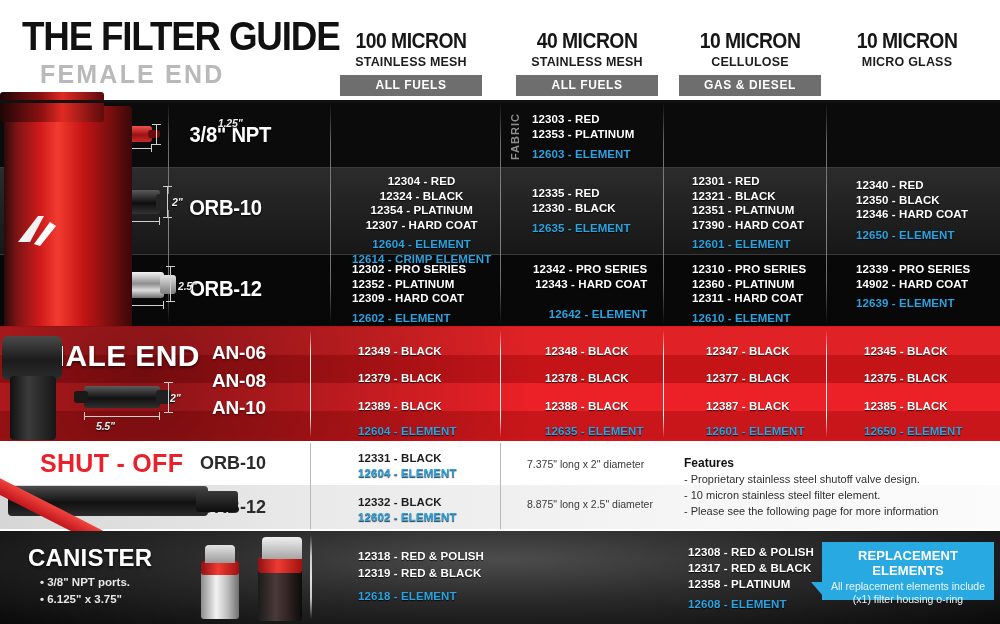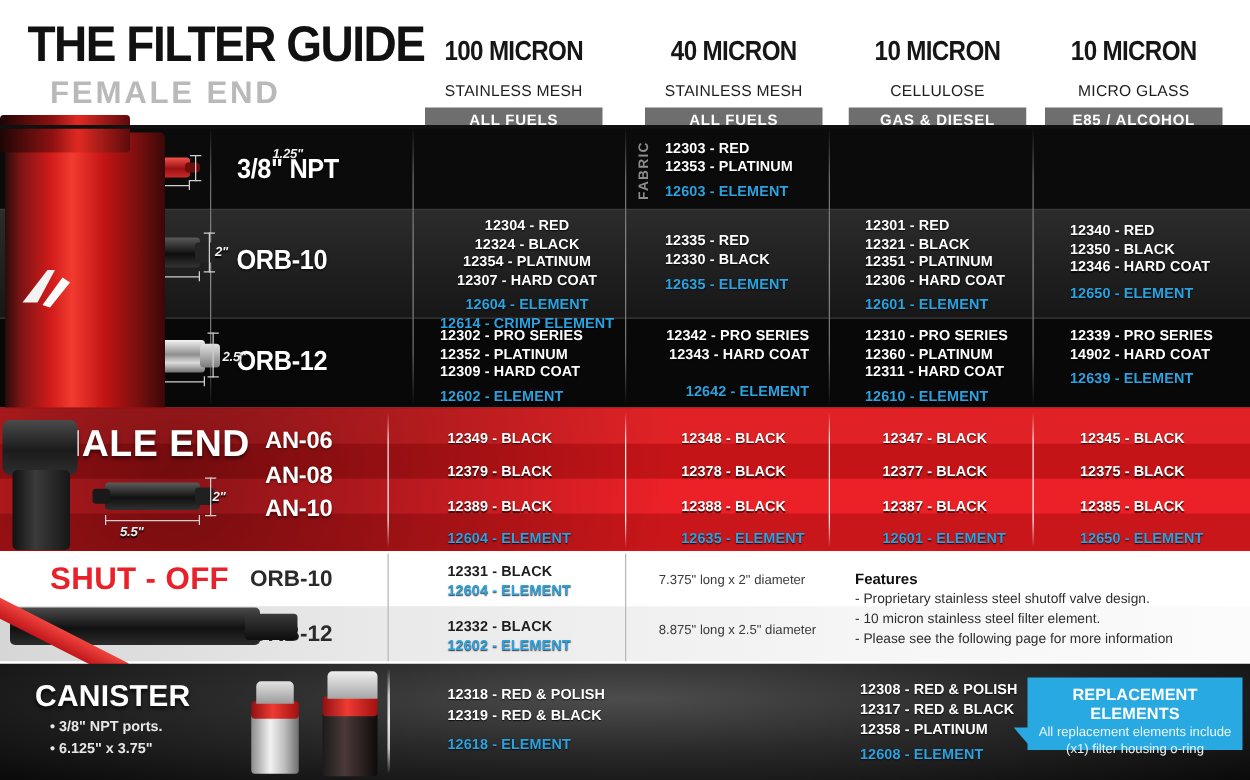--- a/index.html
+++ b/index.html
@@ -18,21 +18,21 @@
 
   
   .hdr-title { left:22px; top:14px; font-size:40px; font-weight:bold; letter-spacing:-1.3px;
                color:#111; font-family:"Liberation Sans Narrow","Liberation Sans",sans-serif;
                transform:scaleX(.92); transform-origin:left top; }
   .hdr-sub   { left:40px; top:60px; font-size:25px; font-weight:bold; letter-spacing:2.2px; color:#b9b9b9; }
 
   .colhead { position:absolute; top:28px; width:170px; text-align:center; }
   .colhead .big  { font-size:22px; font-weight:bold; color:#161616; letter-spacing:-.6px;
                    font-family:"Liberation Sans Narrow","Liberation Sans",sans-serif; transform:scaleX(.88); }
-  .colhead .sub  { font-size:12.5px; font-weight:normal; color:#1d1d1d; letter-spacing:.2px; margin-top:12px; }
+  .colhead .sub  { font-size:12.5px; font-weight:bold; color:#1d1d1d; letter-spacing:.2px; margin-top:1px; }
   .colhead .tag  { margin:6px auto 0; background:#6e6e6e; color:#fff; font-size:12px; font-weight:bold;
                    letter-spacing:.6px; padding:3px 0 4px; width:142px; }
 
   
   #female { left:0; top:100px; width:1000px; height:226px;
             background:linear-gradient(180deg,#111 0%,#111 1px,#1a1a1a 2px,#141414 100%); }
   .frow { position:absolute; left:0; width:1000px; }
   .frow.r1 { top:0;   height:68px; background:#0b0b0b; }
   .frow.r2 { top:68px;height:87px; background:linear-gradient(180deg,#2c2c2c 0%,#212121 48%,#171717 100%); }
   .frow.r3 { top:155px;height:71px;background:#080808; }
@@ -147,21 +147,20 @@
     <div class="tag">ALL FUELS</div>
   </div>
   <div class="colhead" style="left:665px;">
     <div class="big">10 MICRON</div>
     <div class="sub">CELLULOSE</div>
     <div class="tag">GAS &amp; DIESEL</div>
   </div>
   <div class="colhead" style="left:822px;">
     <div class="big">10 MICRON</div>
     <div class="sub">MICRO GLASS</div>
-    <div class="tag">E85 / ALCOHOL</div>
   </div>
 
   <div class="abs" id="female">
     <div class="frow r1"></div>
     <div class="frow r2"></div>
     <div class="frow r3"></div>
     <div class="frow-sep" style="top:67px;"></div>
     <div class="frow-sep" style="top:154px;"></div>
 
     <div class="vdiv" style="left:168px; top:2px; height:222px;"></div>
@@ -237,21 +236,21 @@
     </div>
     <div class="colcell" style="left:532px; top:86px;">
       <div class="pn">12335 - RED</div>
       <div class="pn">12330 - BLACK</div>
       <div class="pn el" style="margin-top:6px;">12635 - ELEMENT</div>
     </div>
     <div class="colcell" style="left:692px; top:74px;">
       <div class="pn">12301 - RED</div>
       <div class="pn">12321 - BLACK</div>
       <div class="pn">12351 - PLATINUM</div>
-      <div class="pn">12306 - HARD COAT</div>
+      <div class="pn">17390 - HARD COAT</div>
       <div class="pn el" style="margin-top:5px;">12601 - ELEMENT</div>
     </div>
     <div class="colcell" style="left:856px; top:78px;">
       <div class="pn">12340 - RED</div>
       <div class="pn">12350 - BLACK</div>
       <div class="pn">12346 - HARD COAT</div>
       <div class="pn el" style="margin-top:6px;">12650 - ELEMENT</div>
     </div>
 
     <div class="colcell" style="left:352px; top:162px;">

